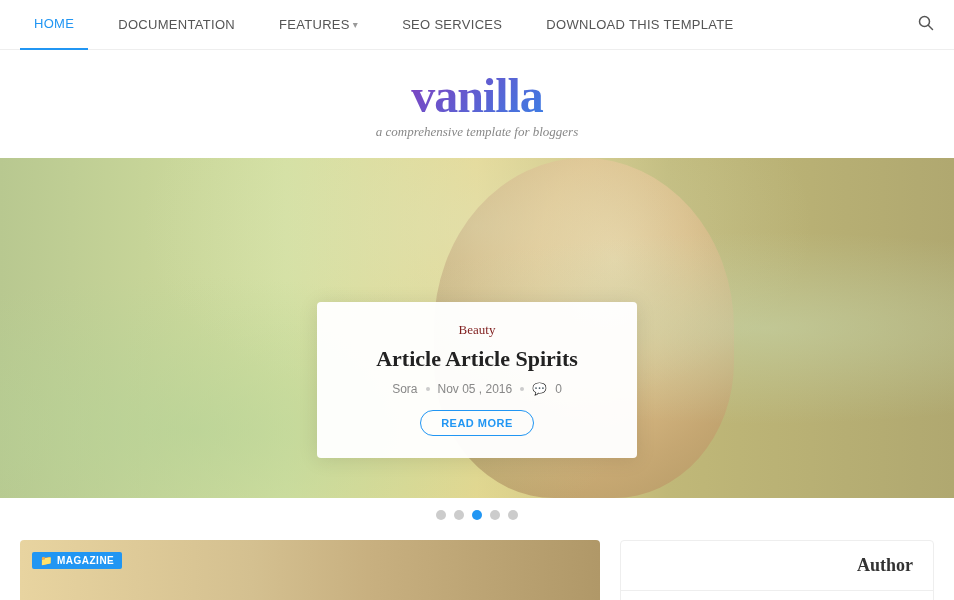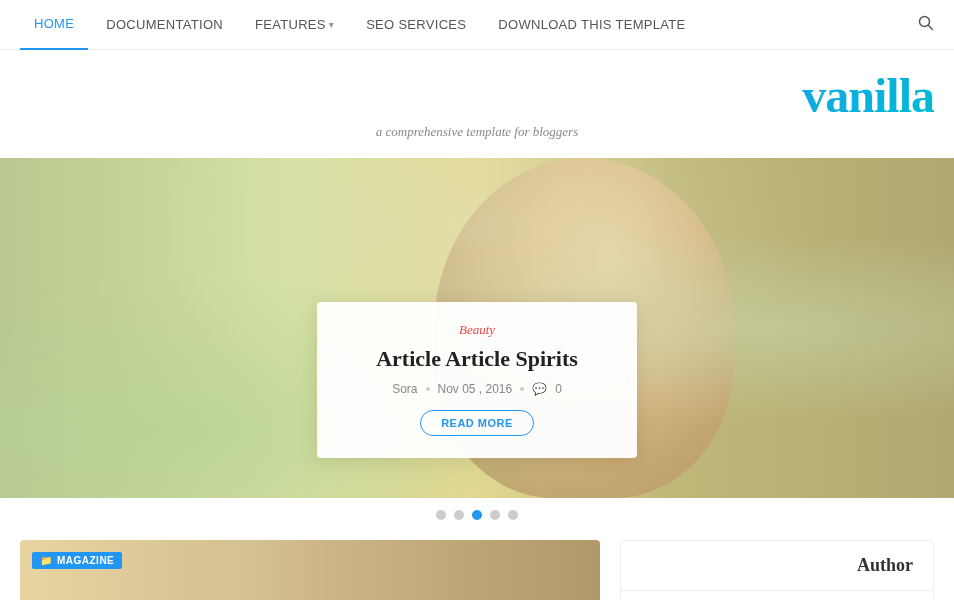--- a/index.html
+++ b/index.html
@@ -7,21 +7,21 @@
 
     
     nav {
       display: flex;
       align-items: center;
       padding: 0 20px;
       height: 50px;
       border-bottom: 1px solid #eee;
       background: #fff;
     }
-    .nav-items { display: flex; align-items: center; gap: 4px; flex: 1; }
+    .nav-items { display: flex; align-items: center; gap: 16px; flex: 1; }
     .nav-item {
       padding: 0 14px;
       height: 50px;
       display: flex;
       align-items: center;
       font-size: 13px;
       font-weight: 500;
       color: #555;
       cursor: pointer;
       text-transform: uppercase;
@@ -43,21 +43,20 @@
     .logo-text {
       font-size: 48px;
       font-weight: 900;
       background: linear-gradient(135deg, #6a0dad, #9c27b0, #2196F3, #00bcd4);
       -webkit-background-clip: text;
       -webkit-text-fill-color: transparent;
       background-clip: text;
       font-family: 'Georgia', cursive;
       letter-spacing: -1px;
       line-height: 1;
-      text-align: right;
     }
     .site-tagline {
       font-size: 13px;
       color: #888;
       margin-top: 4px;
       font-style: italic;
       font-family: Georgia, serif;
     }
 
     
@@ -105,23 +104,22 @@
       transform: translateX(-50%);
       background: rgba(255,255,255,0.96);
       border-radius: 4px;
       padding: 20px 40px 22px;
       text-align: center;
       min-width: 320px;
       max-width: 380px;
       box-shadow: 0 2px 20px rgba(0,0,0,0.1);
     }
     .hero-card-category {
-      color: #ef4444;
+      color: #7f1d1d;
       font-size: 13px;
-      font-style: italic;
       margin-bottom: 8px;
       font-family: Georgia, serif;
     }
     .hero-card-title {
       font-size: 22px;
       font-weight: 700;
       color: #222;
       margin-bottom: 10px;
       font-family: Georgia, serif;
     }

